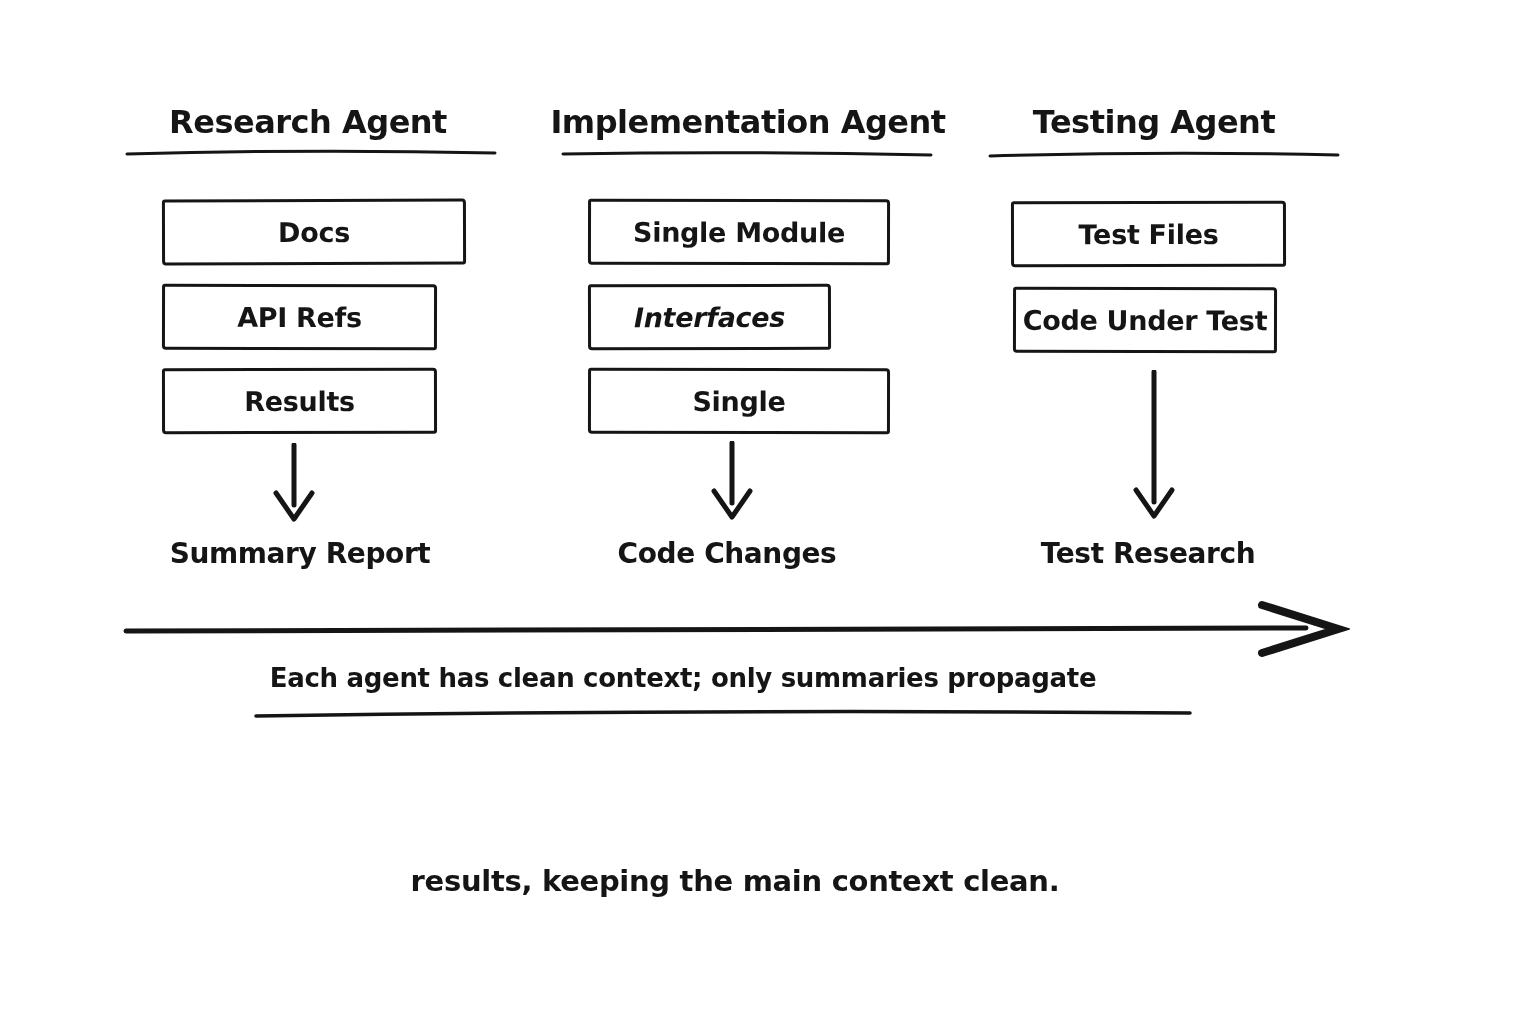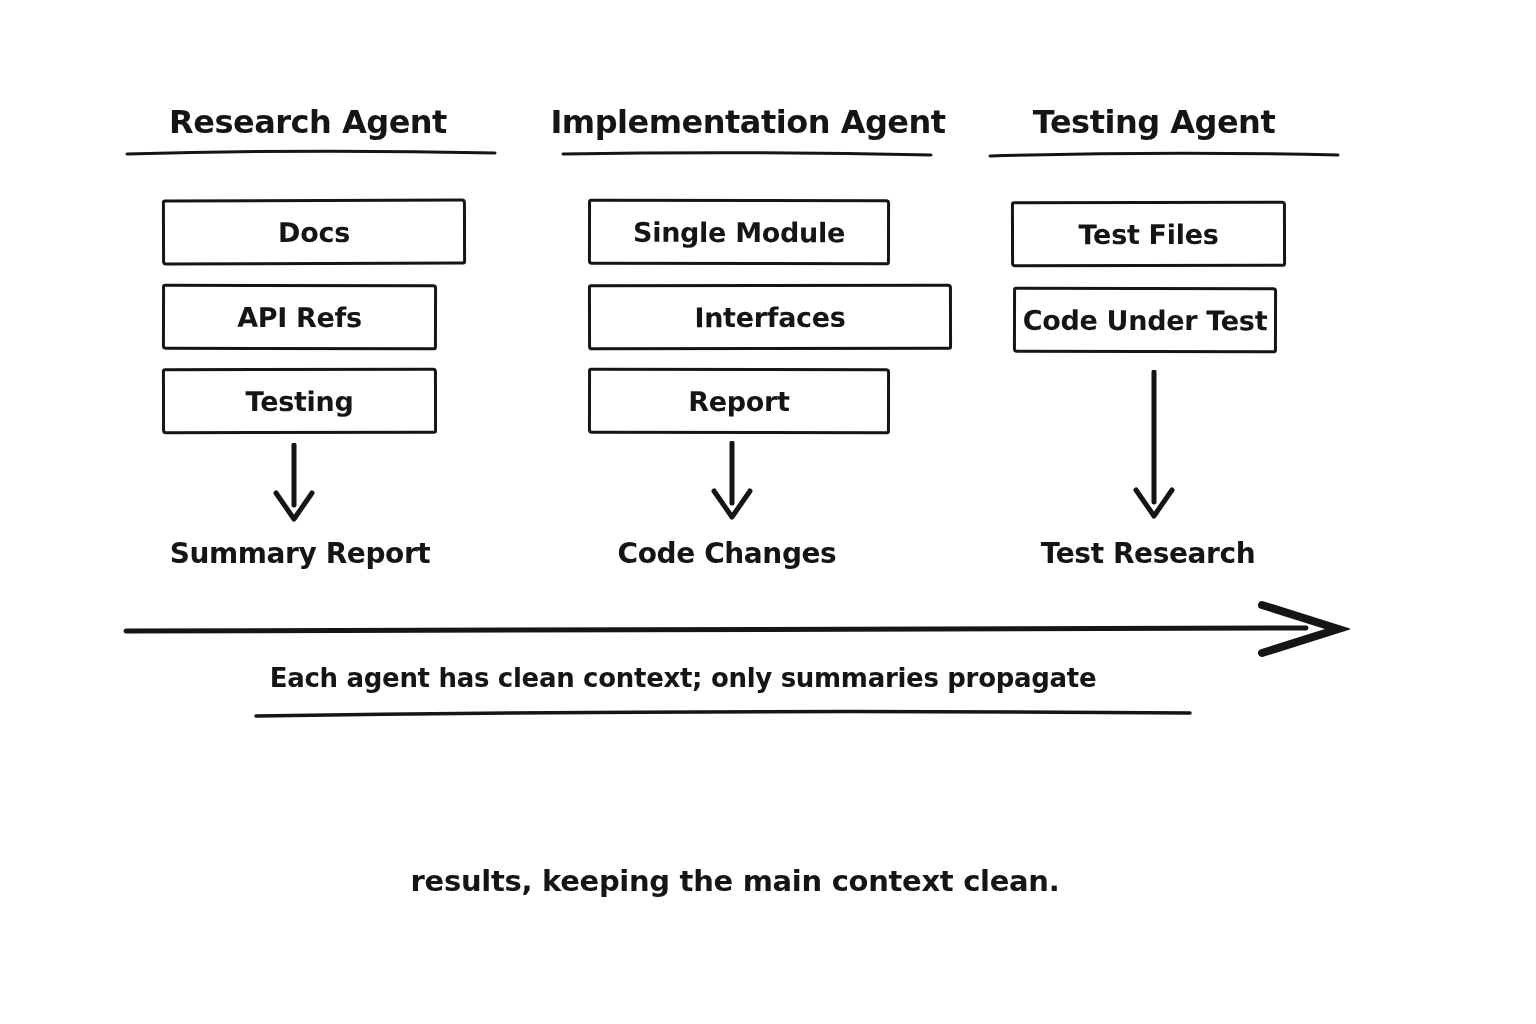--- a/index.html
+++ b/index.html
@@ -42,21 +42,21 @@
     font-size: 27px;
     font-weight: 600;
     letter-spacing: -0.3px;
     background: var(--bg);
     white-space: nowrap;
   }
   .b1a { left: 162px; top: 199px; width: 304px; transform: rotate(-0.15deg); }
   .b1b { left: 162px; top: 284px; width: 275px; transform: rotate(0.12deg); }
   .b1c { left: 162px; top: 368px; width: 275px; transform: rotate(-0.1deg); }
   .b2a { left: 588px; top: 199px; width: 302px; transform: rotate(0.12deg); }
-  .b2b { left: 588px; top: 284px; width: 364px; transform: rotate(-0.12deg); }
+  .b2b { left: 588px; top: 284px; width: 243px; transform: rotate(-0.12deg); font-style: italic; }
   .b2c { left: 588px; top: 368px; width: 302px; transform: rotate(0.1deg); }
   .b3a { left: 1011px; top: 201px; width: 275px; transform: rotate(-0.12deg); }
   .b3b { left: 1013px; top: 287px; width: 264px; transform: rotate(0.12deg); }
   .arrow-svg { position: absolute; display: block; }
   .a1 { left: 272px; top: 443px; }
   .a2 { left: 710px; top: 441px; }
   .a3 { left: 1132px; top: 370px; }
   .timeline { left: 120px; top: 598px; }
   .output {
     position: absolute;
@@ -102,40 +102,40 @@
   <svg class="underline-svg u1" width="372" height="10" viewBox="0 0 372 10">
     <path d="M2,6 Q186,1 370,5" fill="none" stroke="currentColor" stroke-width="3" stroke-linecap="round"></path>
   </svg>
   <div class="box b1a">
       <span>Docs</span>
     </div>
   <div class="box b1b">
       <span>API Refs</span>
     </div>
   <div class="box b1c">
-      <span>Testing</span>
+      <span>Results</span>
     </div>
   <svg class="arrow-svg a1" width="44" height="80" viewBox="0 0 44 80">
     <line x1="22" y1="2" x2="22" y2="62" stroke="currentColor" stroke-width="5" stroke-linecap="round"></line>
     <polyline points="4,50 22,76 40,50" fill="none" stroke="currentColor" stroke-width="5" stroke-linecap="round" stroke-linejoin="round"></polyline>
   </svg>
   <div class="output o1">Summary Report</div>
 
   <div class="title t2">Implementation Agent</div>
   <svg class="underline-svg u2" width="372" height="10" viewBox="0 0 372 10">
     <path d="M2,5 Q186,2 370,6" fill="none" stroke="currentColor" stroke-width="3" stroke-linecap="round"></path>
   </svg>
   <div class="box b2a">
       <span>Single Module</span>
     </div>
   <div class="box b2b">
       <span>Interfaces</span>
     </div>
   <div class="box b2c">
-      <span>Report</span>
+      <span>Single</span>
     </div>
   <svg class="arrow-svg a2" width="44" height="80" viewBox="0 0 44 80">
     <line x1="22" y1="2" x2="22" y2="62" stroke="currentColor" stroke-width="5" stroke-linecap="round"></line>
     <polyline points="4,50 22,76 40,50" fill="none" stroke="currentColor" stroke-width="5" stroke-linecap="round" stroke-linejoin="round"></polyline>
   </svg>
   <div class="output o2">Code Changes</div>
 
   <div class="title t3">Testing Agent</div>
   <svg class="underline-svg u3" width="352" height="10" viewBox="0 0 352 10">
     <path d="M2,6 Q176,1 350,5" fill="none" stroke="currentColor" stroke-width="3" stroke-linecap="round"></path>

